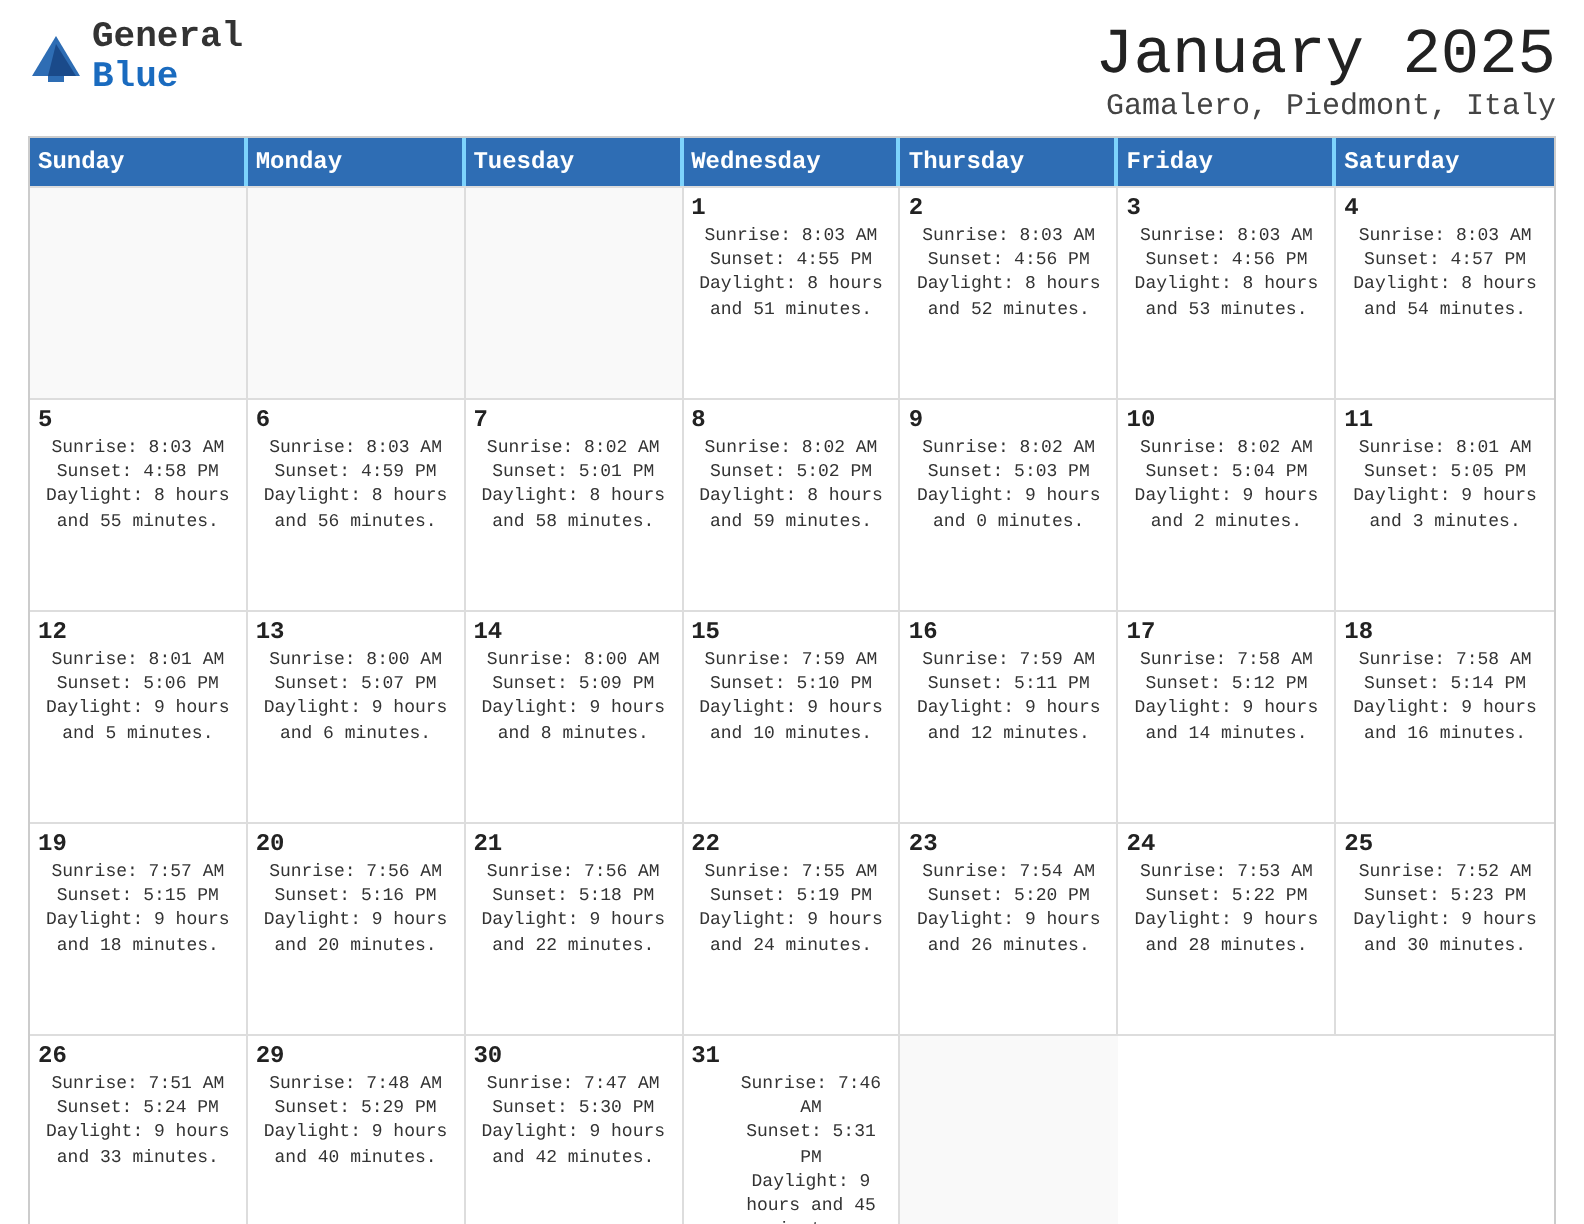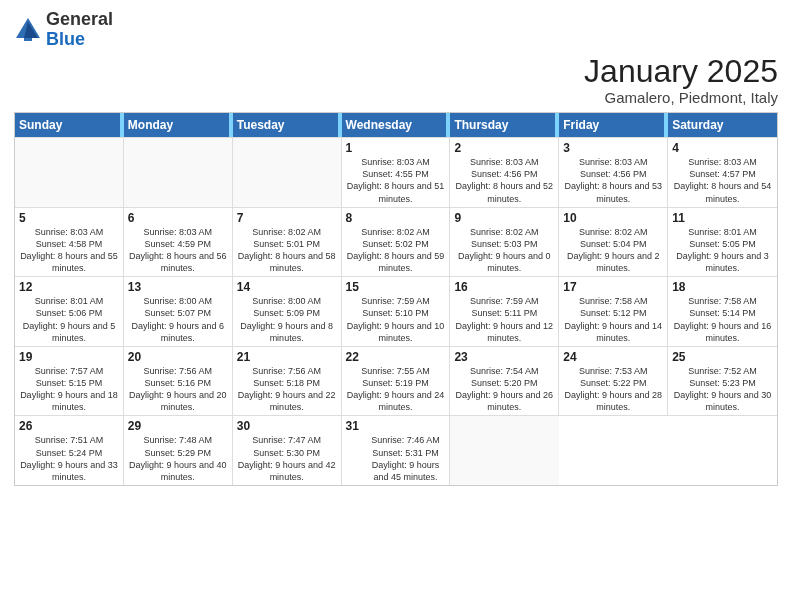--- a/index.html
+++ b/index.html
@@ -9,20 +9,21 @@
       width: 792px;
       height: 612px;
       overflow: hidden;
     }
     .page {
       width: 792px;
       height: 460px;
       padding: 10px 14px 10px 14px;
       display: flex;
       flex-direction: column;
+      font-family: Liberation Mono, monospace;
     }
     .header {
       display: flex;
       align-items: flex-start;
       justify-content: space-between;
       margin-bottom: 6px;
     }
     .logo {
       display: flex;
       align-items: center;
@@ -45,21 +46,20 @@
       height: 28px;
     }
     .title-block {
       text-align: right;
     }
     .cal-title {
       font-size: 32px;
       font-weight: normal;
       color: #222;
       line-height: 1.1;
-      margin-top: 44px;
     }
     .cal-subtitle {
       font-size: 15px;
       color: #444;
     }
     .calendar {
       flex: 1;
       display: flex;
       flex-direction: column;
       border: 1px solid #ccc;
@@ -68,21 +68,21 @@
       display: grid;
       grid-template-columns: repeat(7, 1fr);
       background: #2e6db4;
     }
     .cal-header-cell {
       color: #fff;
       font-size: 12px;
       font-weight: bold;
       padding: 5px 4px;
       text-align: left;
-      border-right: 4px solid #7dd3fc;
+      border-right: 2px solid #7dd3fc;
     }
     .cal-header-cell:last-child { border-right: none; }
     .cal-body {
       flex: 1;
       display: grid;
       grid-template-rows: repeat(5, 1fr);
     }
     .cal-week {
       display: grid;
       grid-template-columns: repeat(7, 1fr);

